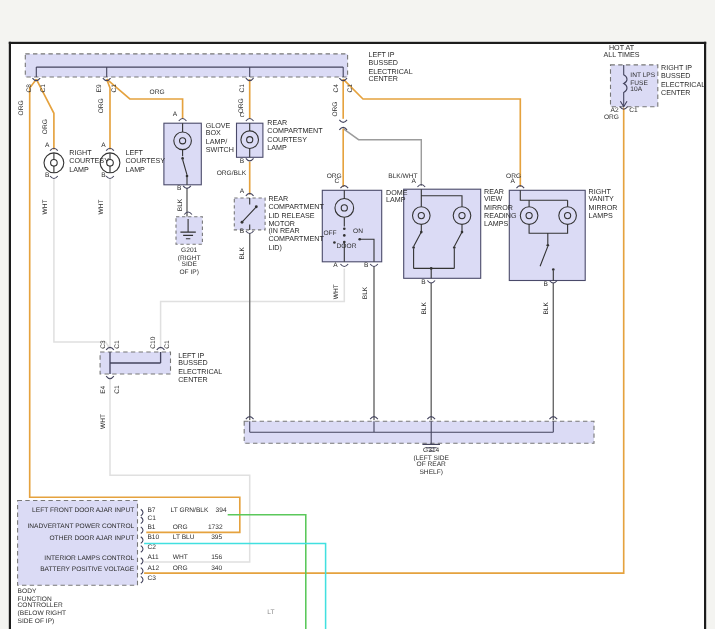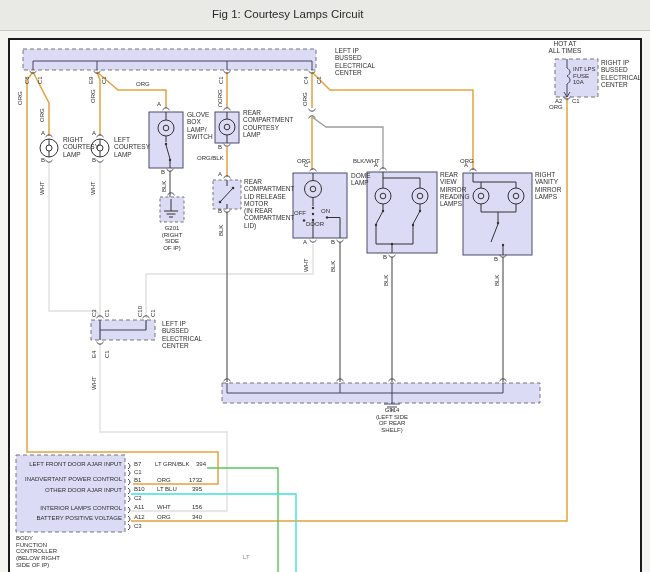--- a/index.html
+++ b/index.html
@@ -14,23 +14,20 @@
   .rot{transform:rotate(-90deg);transform-origin:0 0;white-space:nowrap;}
   .ra{text-align:right;}
   .ctr{text-align:center;}
   .gray{color:#8a8a8a;}
 </style>
 </head>
 <body>
 
 <div class="stage">
 
-  <div class="hdr">
-    <div class="title">Fig 1: Courtesy Lamps Circuit</div>
-  </div>
 
   <div class="frame"></div>
 
   <svg class="gfx" viewBox="0 0 650 572">
 
     <g stroke="#E0E0E0" stroke-width="1.4" fill="none">
       <path d="M49,163 V311 H96 L100,317"></path>
       <path d="M100,163 V318"></path>
       <path d="M313,244 V274 H146 V318"></path>
       <path d="M100,343 V432 H227 V511 H131"></path>

